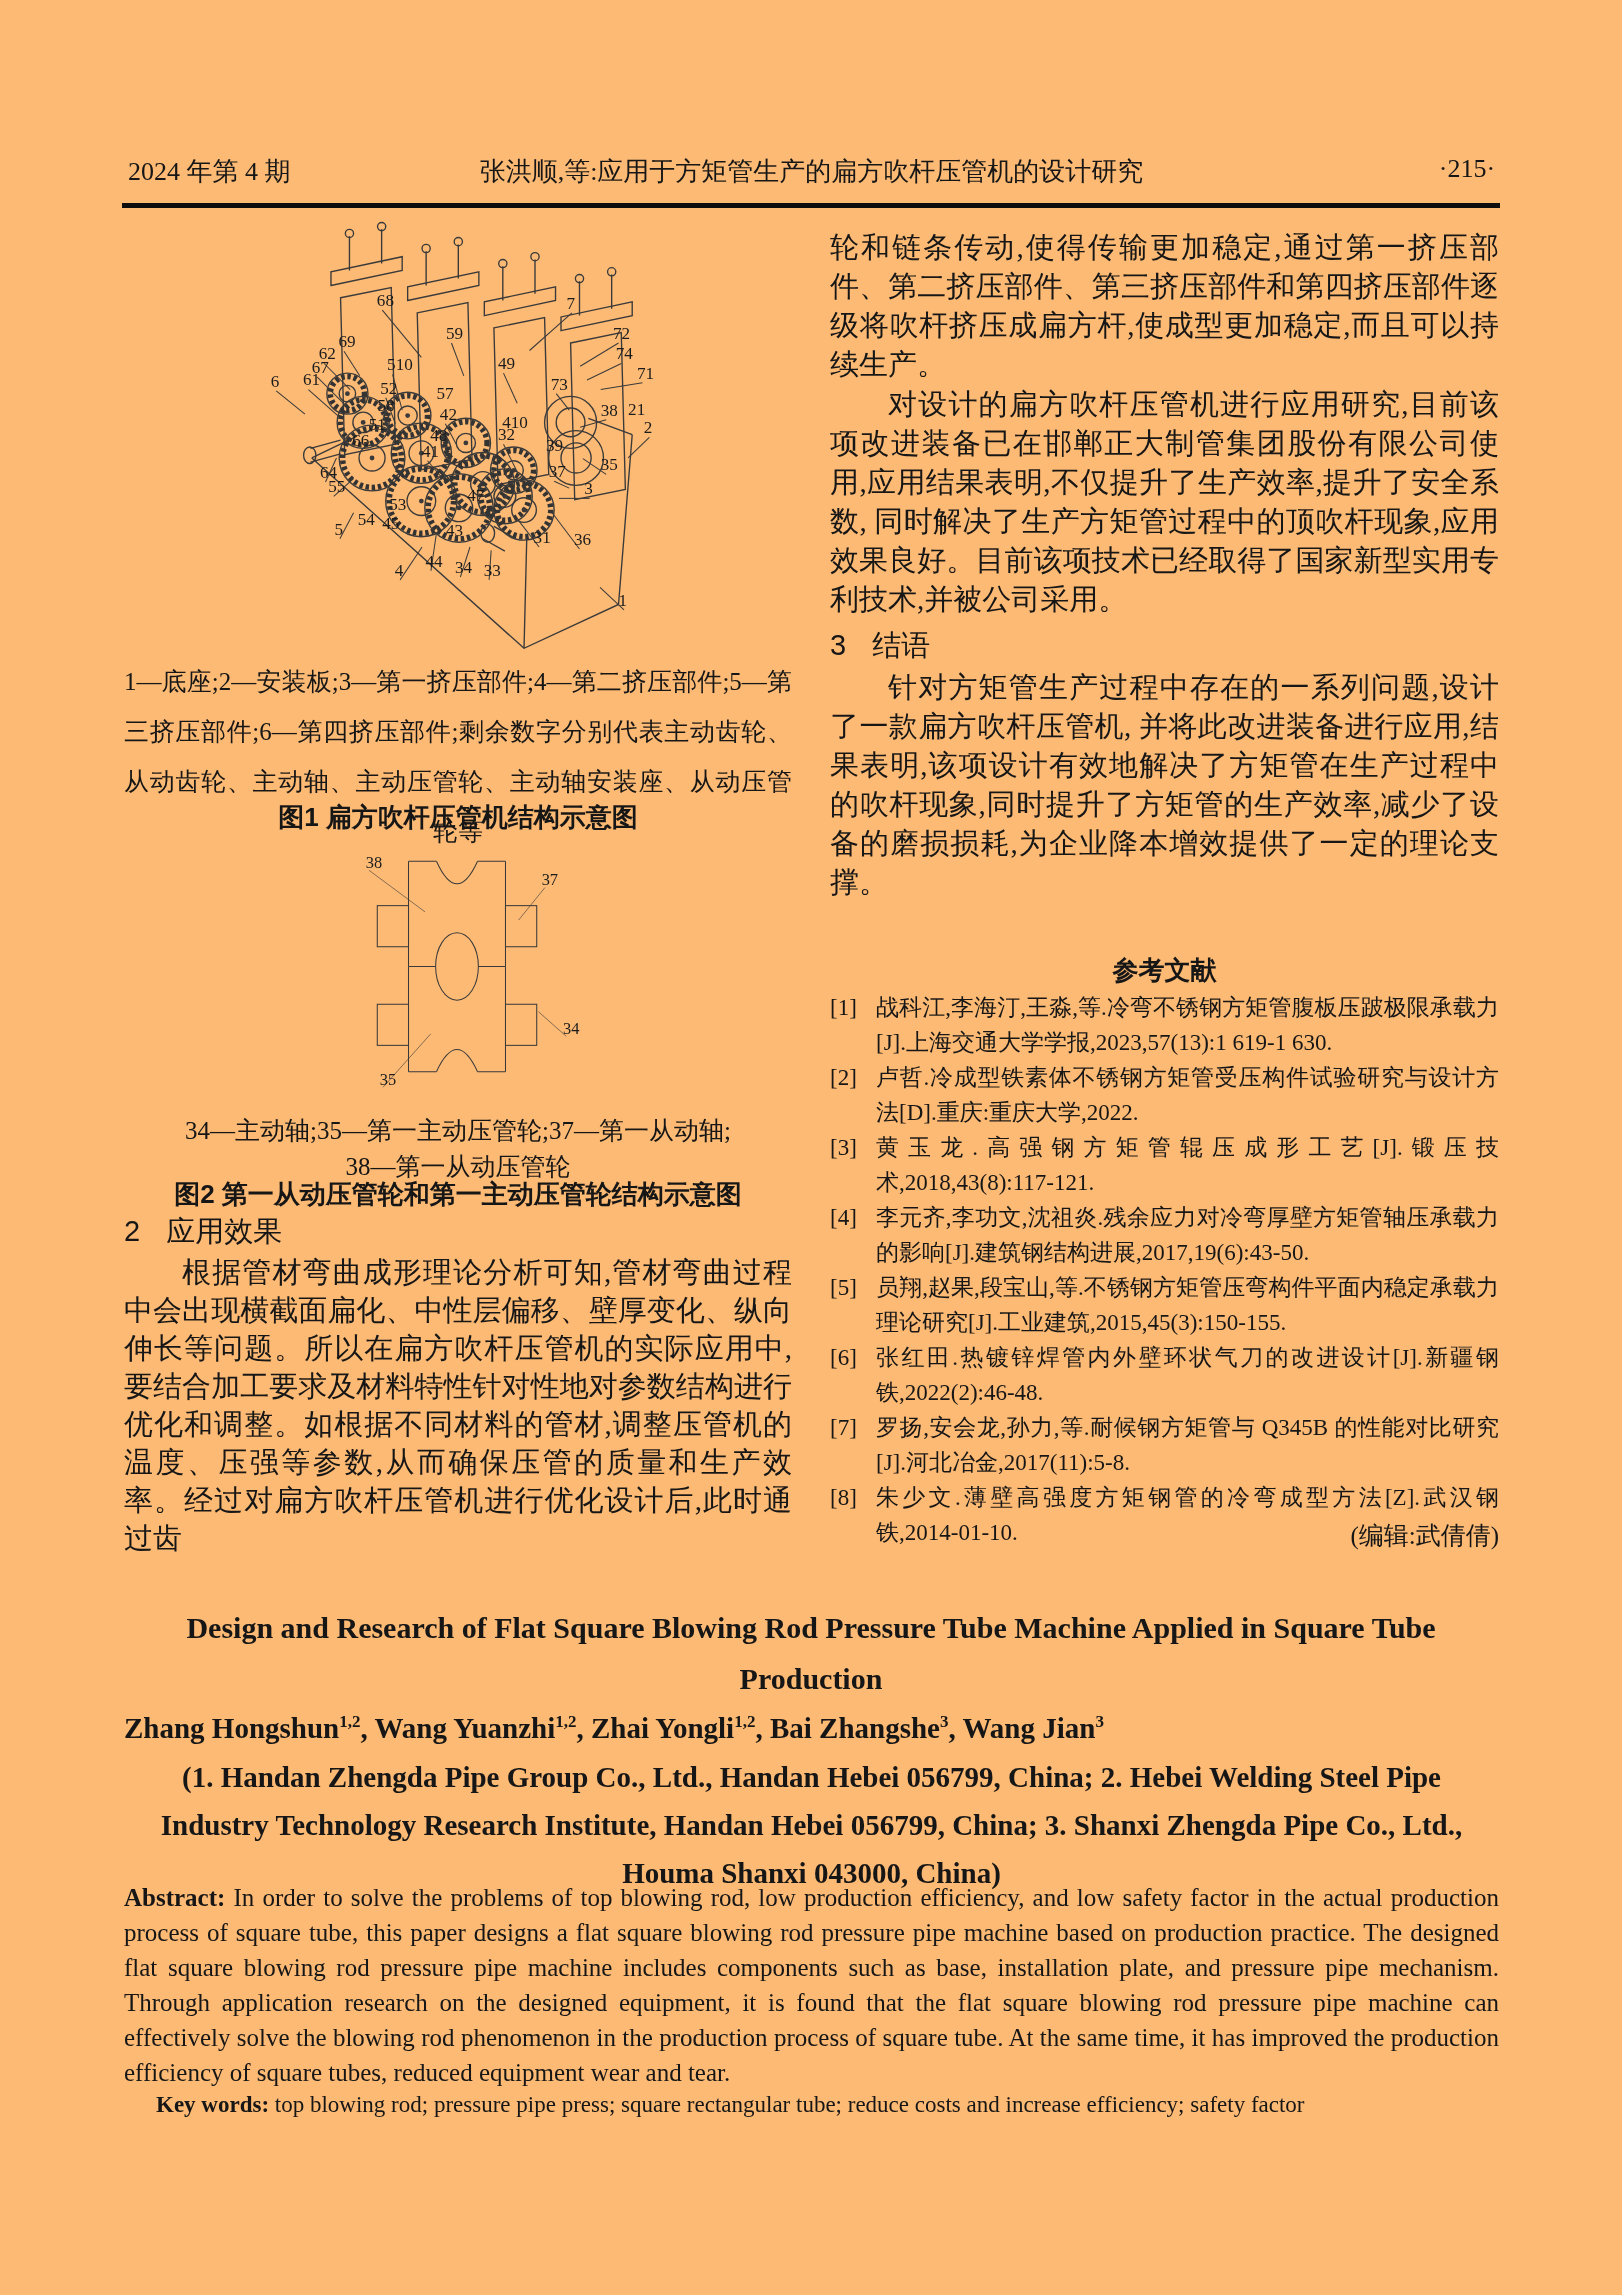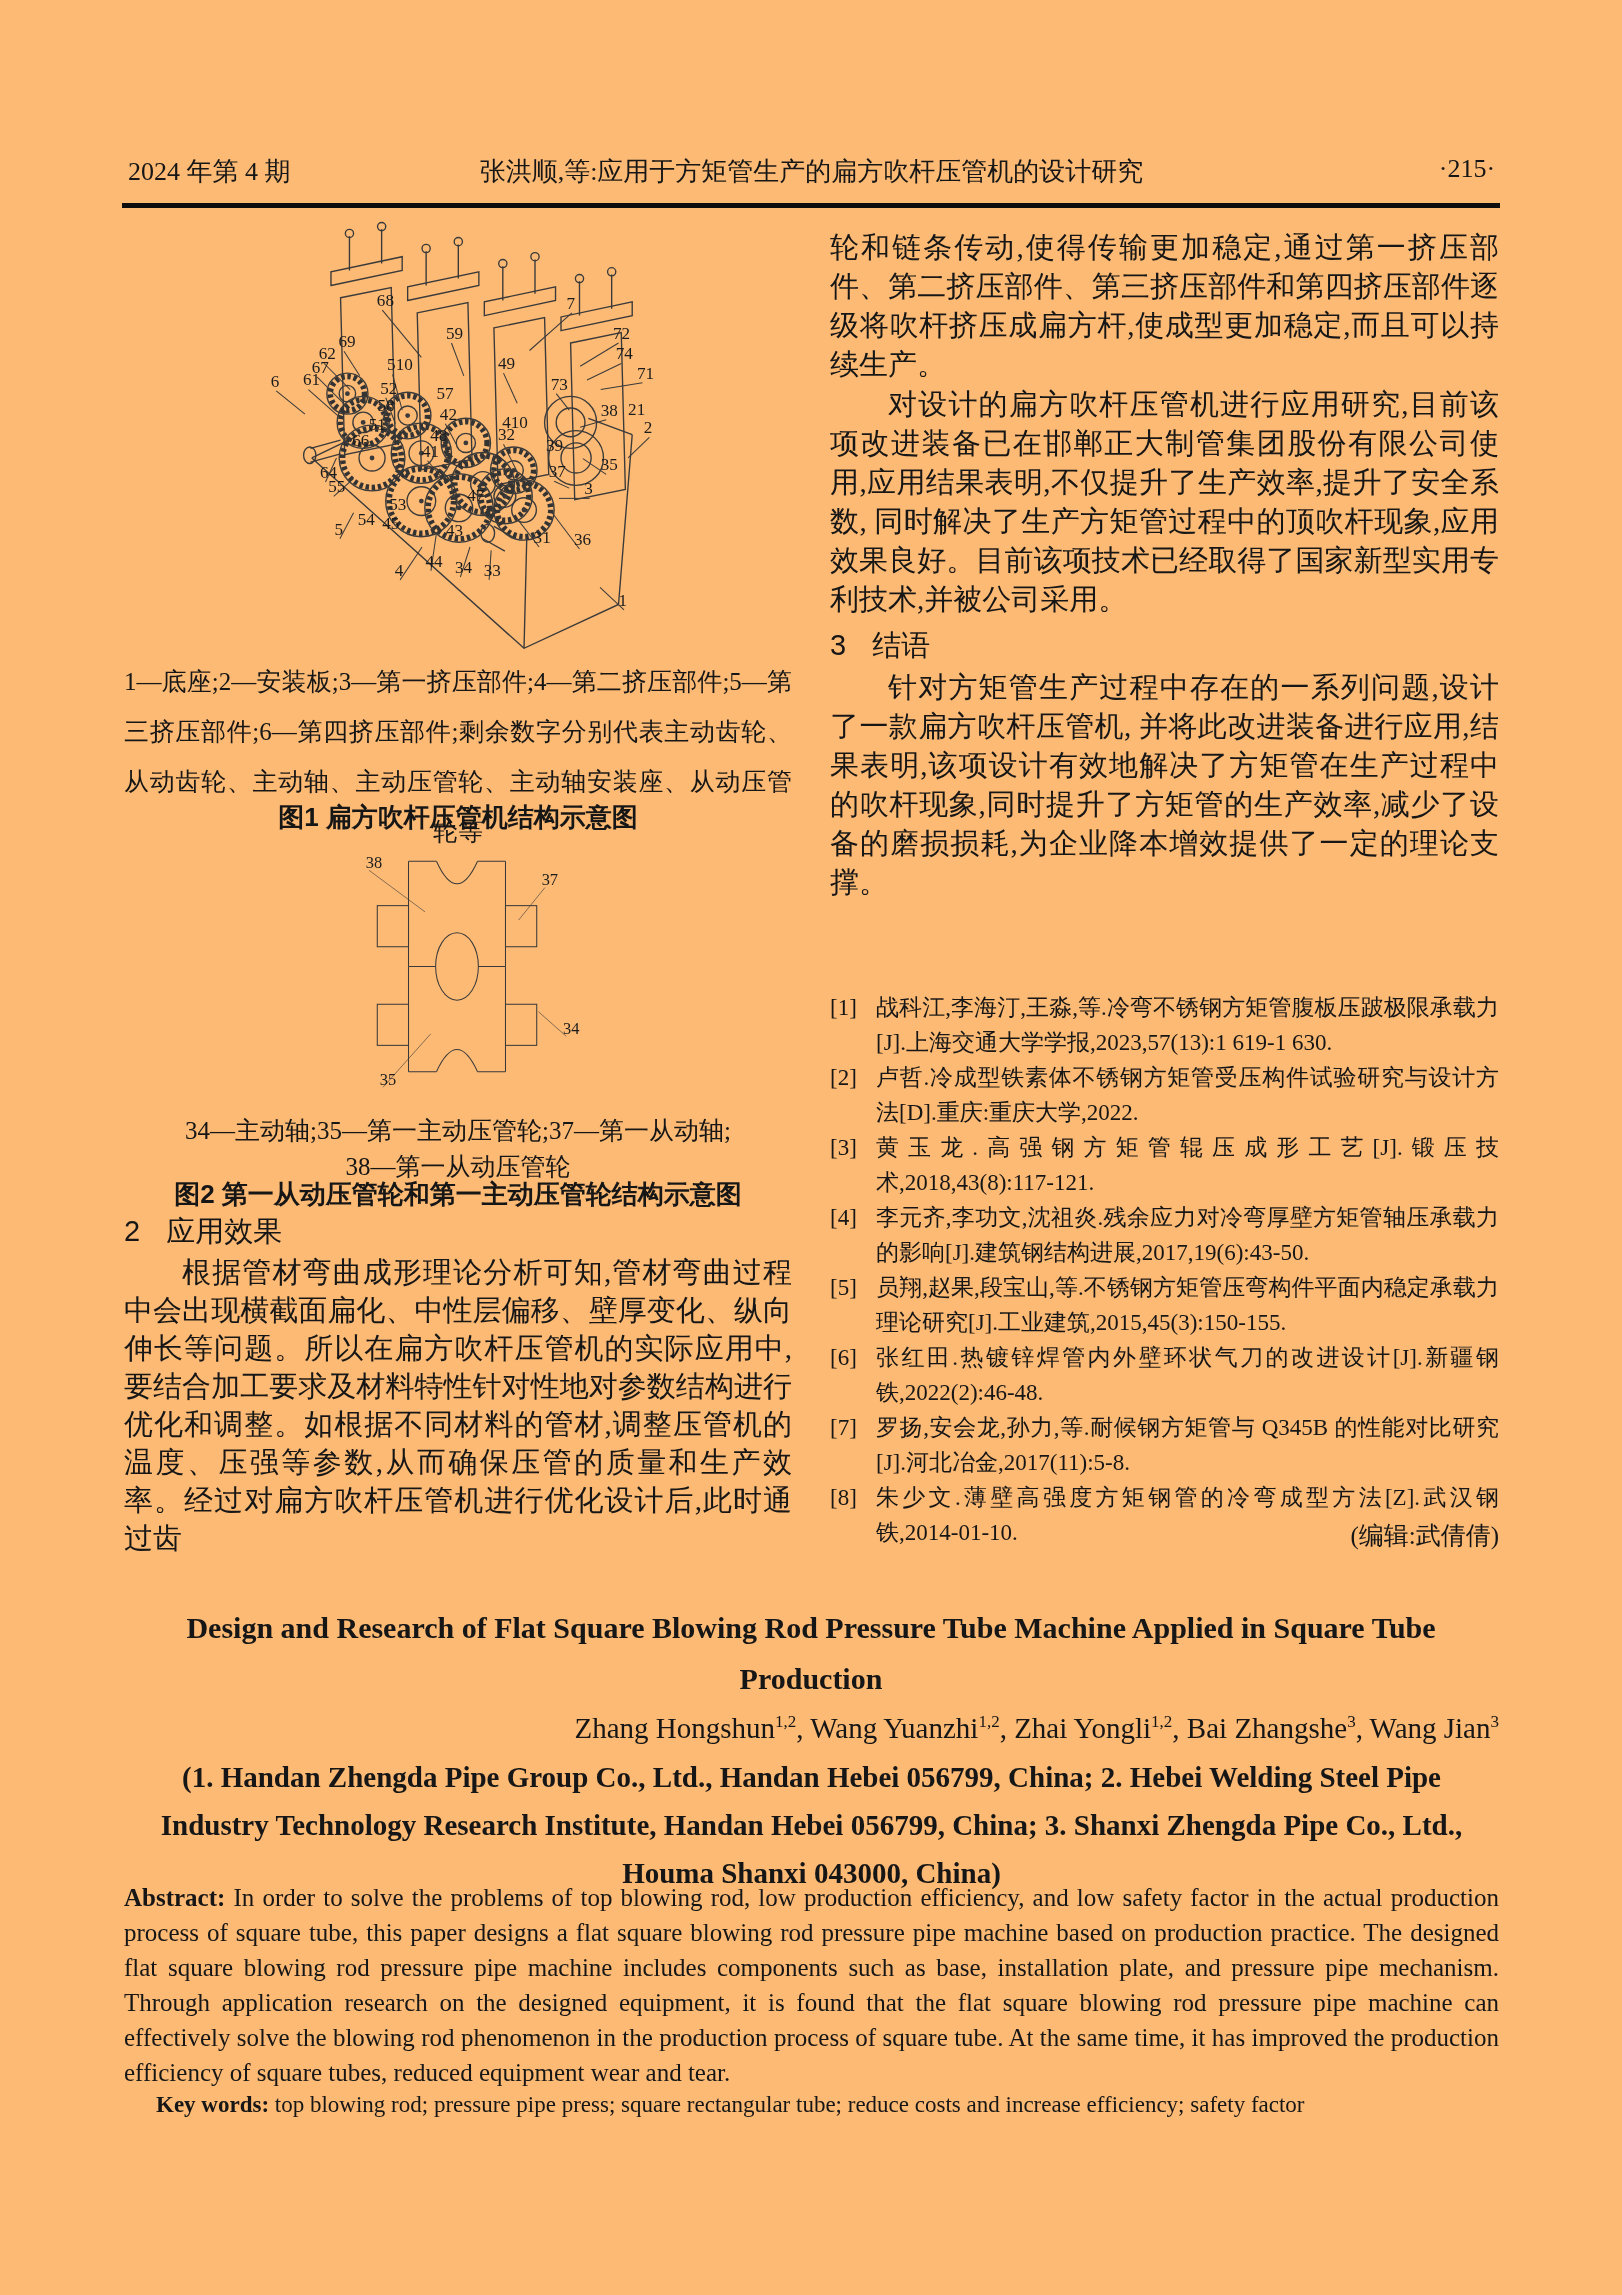--- a/index.html
+++ b/index.html
@@ -25,21 +25,21 @@
   .para.rc{line-height:39px;}
   .para.noindent{text-indent:0;}
   .refs-h{font-family:"Liberation Sans","DejaVu Sans",sans-serif;font-weight:bold;
           font-size:26px;text-align:center;}
   .ref{display:flex;font-size:23px;line-height:35px;}
   .ref-no{width:46px;flex:0 0 46px;}
   .ref-text{flex:1;text-align:justify;}
   .editor{font-size:25px;text-align:right;}
   
   .en-title{font-weight:bold;font-size:30px;line-height:51px;text-align:center;}
-  .en-authors{font-weight:normal;font-size:29px;text-align:right;}
+  .en-authors{font-weight:bold;font-size:29px;text-align:left;}
   .en-authors sup{font-size:17px;}
   .en-aff{font-weight:bold;font-size:29px;line-height:48px;text-align:center;}
   .en-abs{font-size:25px;line-height:35px;text-align:justify;}
   .en-abs b,.en-kw b{font-weight:bold;}
   .en-kw{font-size:23px;line-height:35px;text-align:justify;margin-left:32px;}
   
   .ln{stroke:#3a3a3a;fill:none;stroke-width:2;}
   .ln3{stroke:#3a3a3a;fill:none;stroke-width:2.5;}
   .teeth{stroke:#333;fill:none;}
   .lbl{font-family:"Liberation Serif","DejaVu Serif",serif;fill:#1c1c1c;}
@@ -308,20 +308,21 @@
   <div class="abs para" style="left:124px;top:1253px;width:668px;">根据管材弯曲成形理论分析可知,管材弯曲过程中会出现横截面扁化、中性层偏移、壁厚变化、纵向伸长等问题。所以在扁方吹杆压管机的实际应用中,要结合加工要求及材料特性针对性地对参数结构进行优化和调整。如根据不同材料的管材,调整压管机的温度、压强等参数,从而确保压管的质量和生产效率。经过对扁方吹杆压管机进行优化设计后,此时通过齿</div>
 
   <div class="abs para rc noindent" style="left:830px;top:228px;width:669px;">轮和链条传动,使得传输更加稳定,通过第一挤压部件、第二挤压部件、第三挤压部件和第四挤压部件逐级将吹杆挤压成扁方杆,使成型更加稳定,而且可以持续生产。</div>
   <div class="abs para rc" style="left:830px;top:385px;width:669px;">对设计的扁方吹杆压管机进行应用研究,目前该项改进装备已在邯郸正大制管集团股份有限公司使用,应用结果表明,不仅提升了生产效率,提升了安全系数, 同时解决了生产方矩管过程中的顶吹杆现象,应用效果良好。目前该项技术已经取得了国家新型实用专利技术,并被公司采用。</div>
 
   <div class="abs sect-h" style="left:830px;top:626px;width:669px;">
     <span class="no">3</span><span>结语</span>
   </div>
   <div class="abs para rc" style="left:830px;top:668px;width:669px;">针对方矩管生产过程中存在的一系列问题,设计了一款扁方吹杆压管机, 并将此改进装备进行应用,结果表明,该项设计有效地解决了方矩管在生产过程中的吹杆现象,同时提升了方矩管的生产效率,减少了设备的磨损损耗,为企业降本增效提供了一定的理论支撑。</div>
 
+  <div class="abs refs-h" style="left:830px;top:953px;width:669px;">参考文献</div>
 
   <div class="abs" style="left:830px;top:990px;width:669px;">
       <div class="ref">
         <span class="ref-no">[1]</span>
         <span class="ref-text">战科江,李海汀,王淼,等.冷弯不锈钢方矩管腹板压跛极限承载力[J].上海交通大学学报,2023,57(13):1 619-1 630.</span>
       </div>
       <div class="ref">
         <span class="ref-no">[2]</span>
         <span class="ref-text">卢哲.冷成型铁素体不锈钢方矩管受压构件试验研究与设计方法[D].重庆:重庆大学,2022.</span>
       </div>

